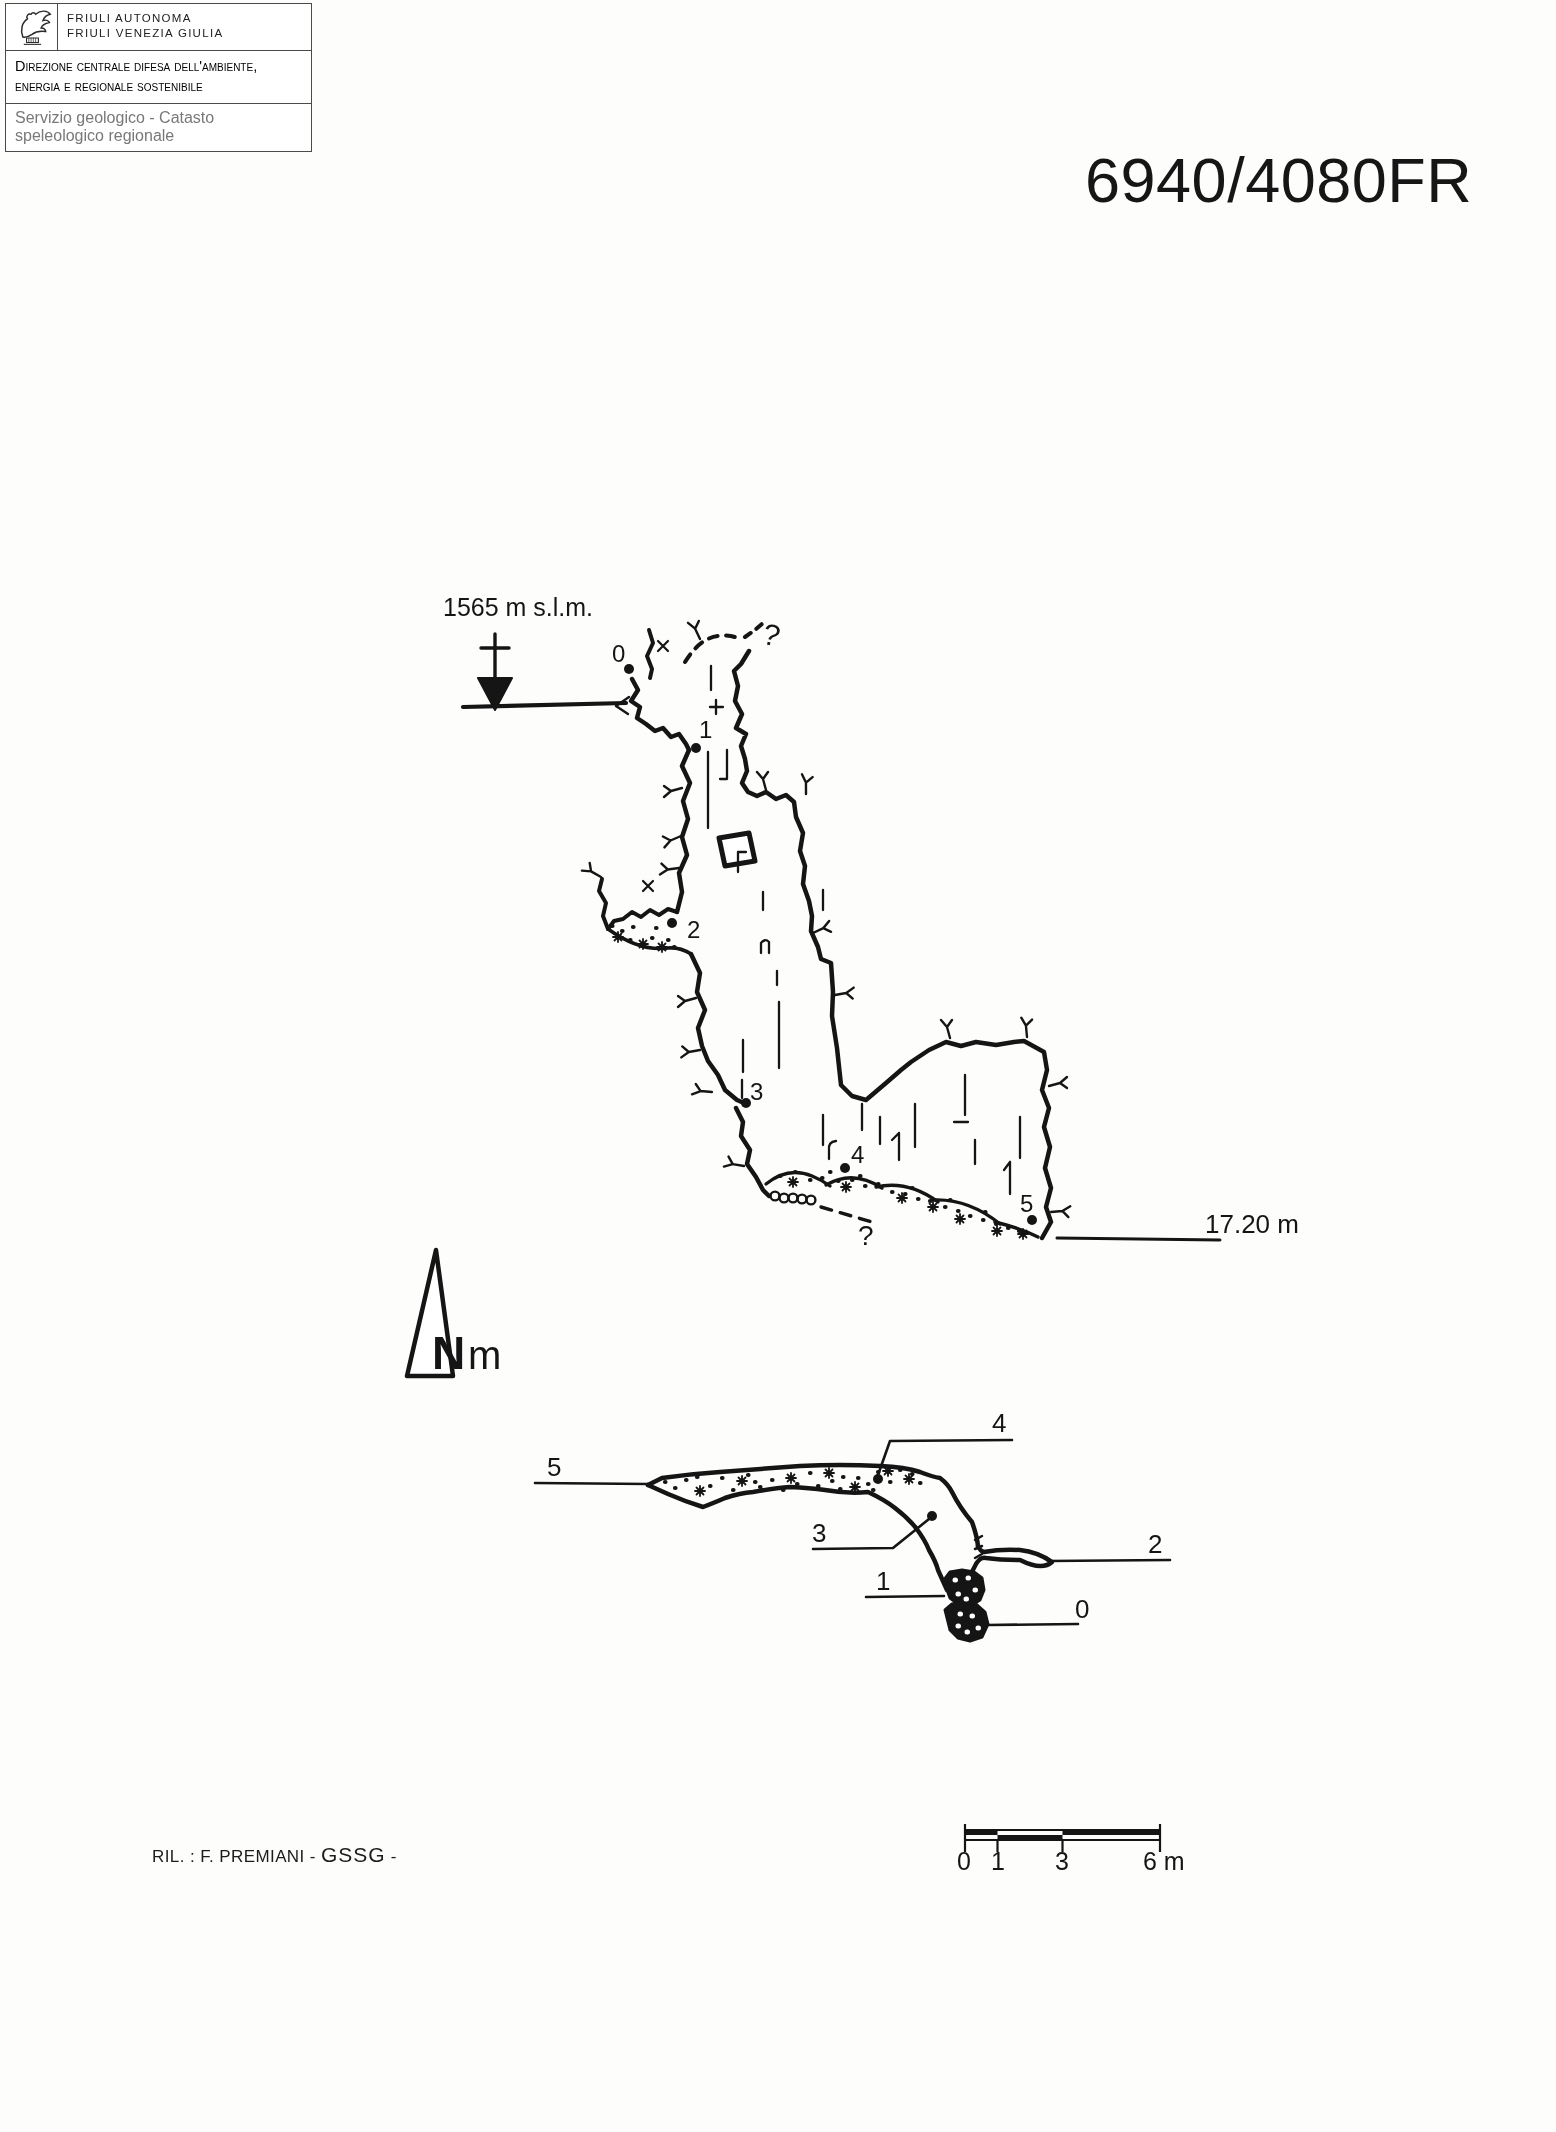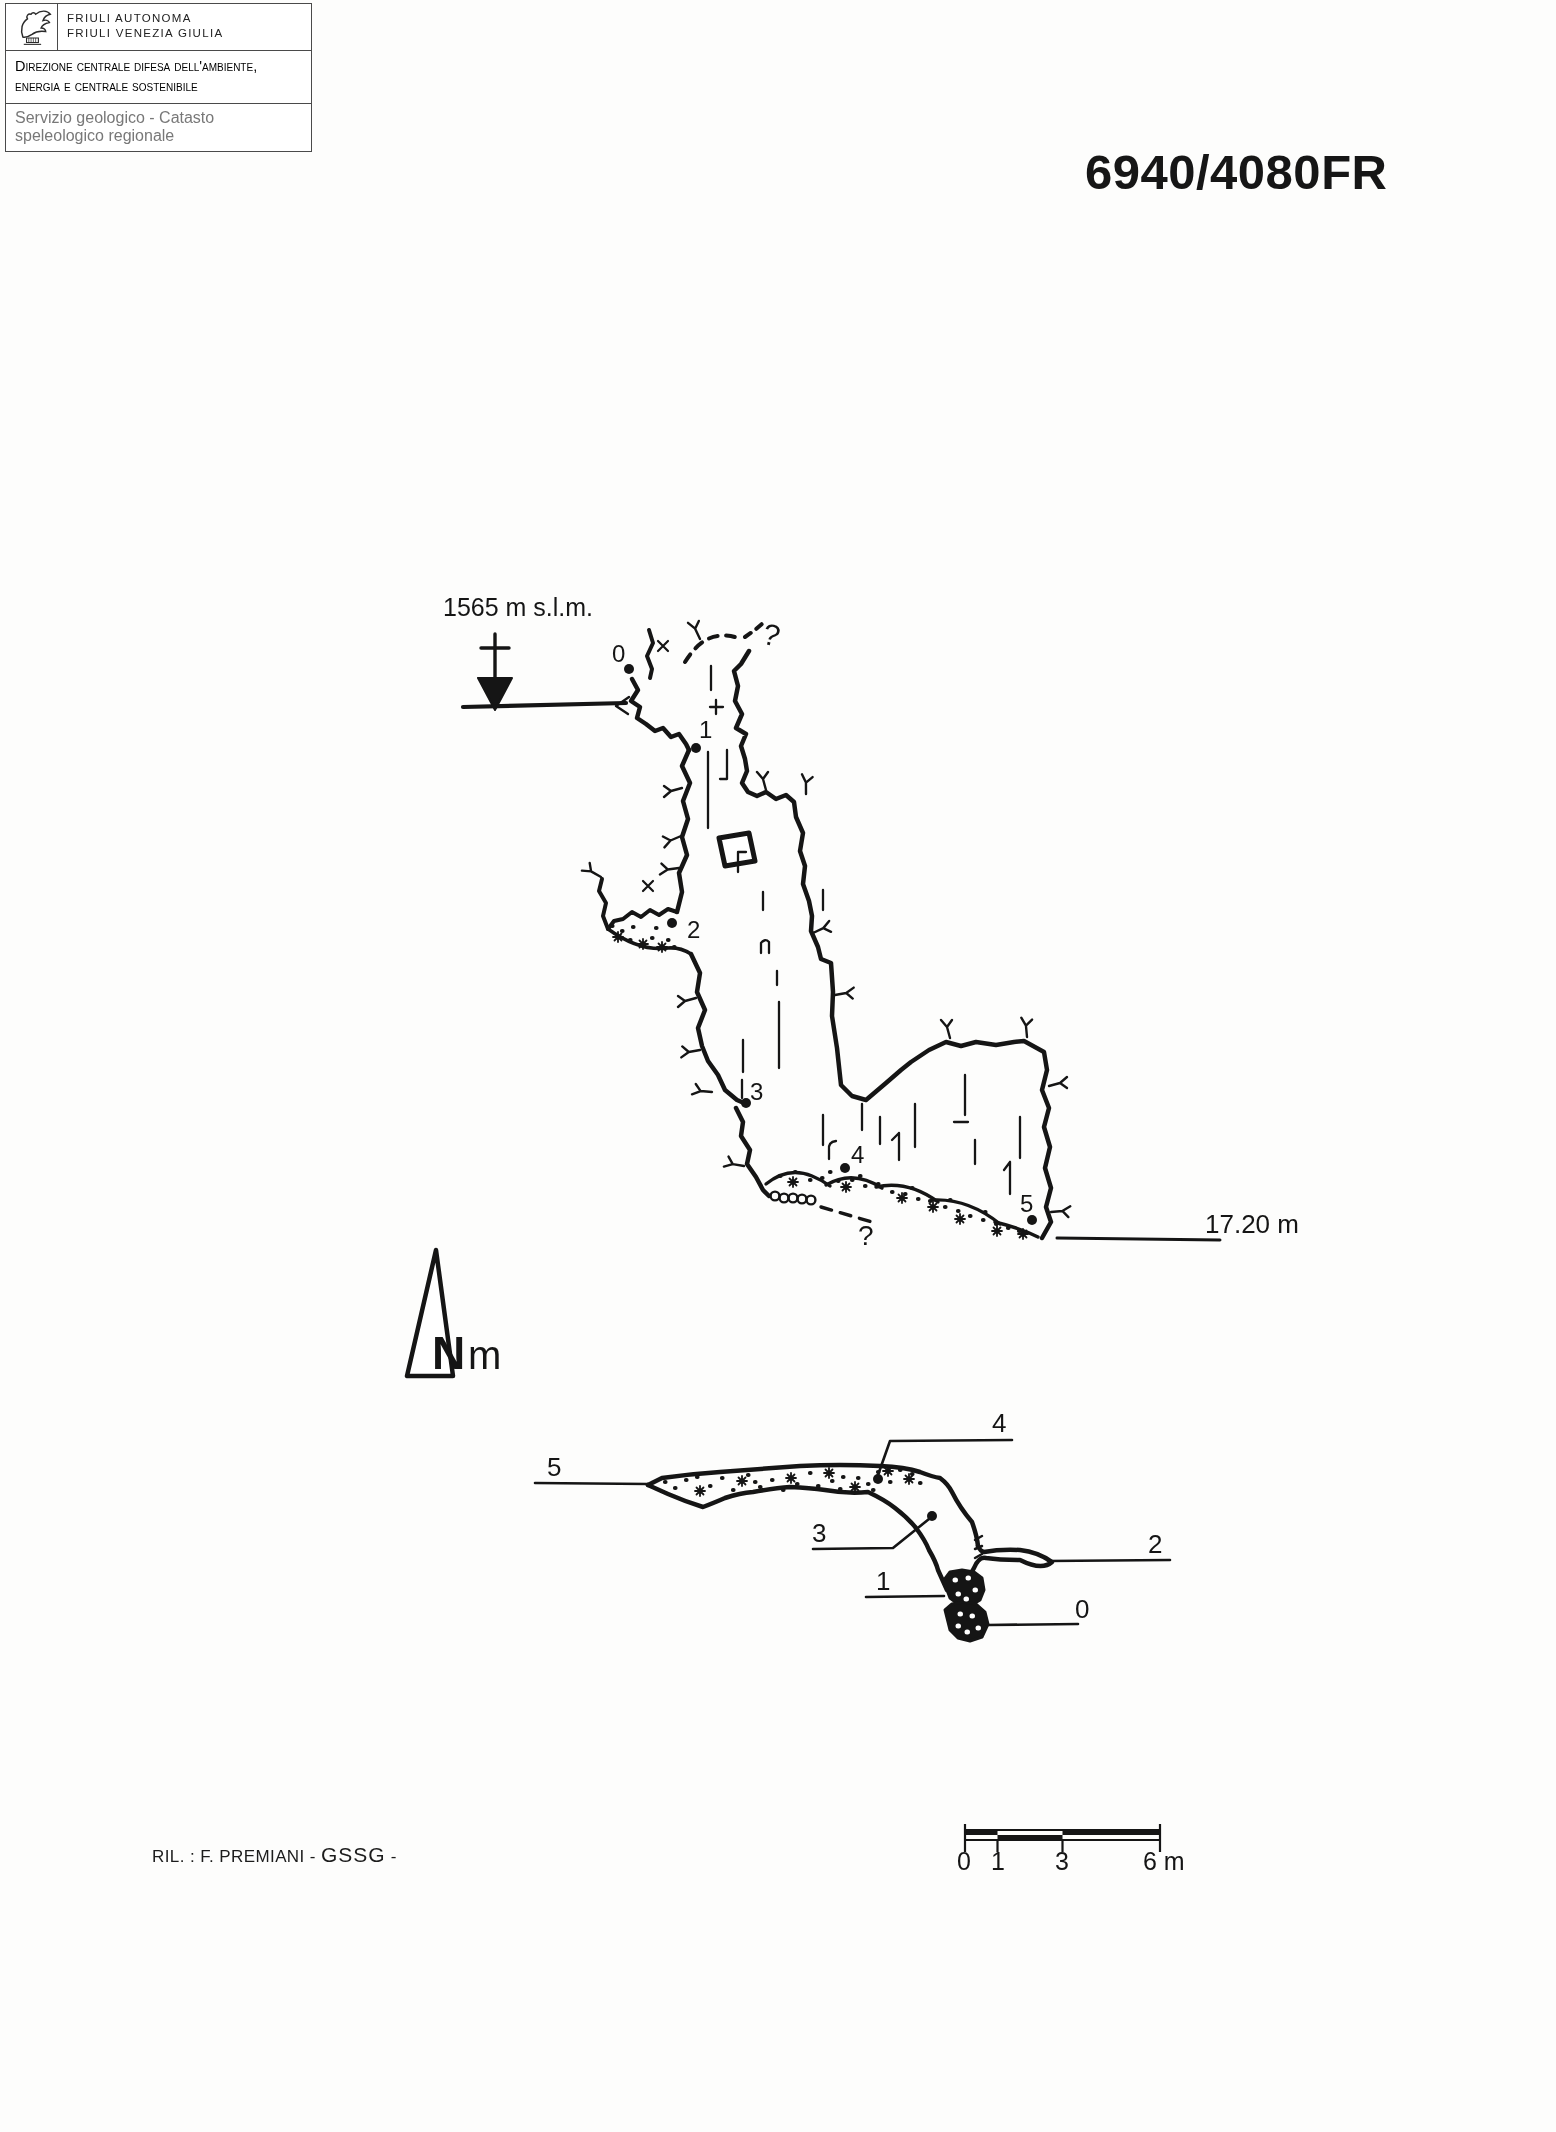--- a/index.html
+++ b/index.html
@@ -7,21 +7,21 @@
         font-family:"Liberation Sans",sans-serif;color:#1a1a1a;}
   
   .header-box{position:absolute;left:5px;top:3px;width:305px;border:1.5px solid #4a4a4a;background:#fff;}
   .hrow1{display:flex;border-bottom:1.4px solid #4a4a4a;height:46px;}
   .logo-cell{width:51px;border-right:1.4px solid #4a4a4a;display:flex;align-items:center;justify-content:center;}
   .agency-names{padding:7px 0 0 9px;font-size:11.5px;letter-spacing:1.3px;line-height:1.3;color:#222;}
   .hrow2{padding:6px 9px 7px;border-bottom:1.2px solid #4a4a4a;font-size:14.5px;line-height:1.35;
          font-variant:small-caps;color:#000000;}
   .hrow3{padding:5px 9px 6px;font-size:16px;color:#787878;}
   
-  .doc-title{position:absolute;left:1085px;top:144px;font-size:49px;font-weight:bold;
+  .doc-title{position:absolute;left:1085px;top:144px;font-size:63px;font-weight:normal;
              letter-spacing:0.5px;color:#161616;}
   
   .credit{position:absolute;left:152px;top:1843px;font-size:17px;color:#1c1c1c;letter-spacing:0.4px;}
   .credit .big{font-size:21px;letter-spacing:1px;}
   
   svg.drawing{position:absolute;left:0;top:0;}
   svg text{font-family:"Liberation Sans",sans-serif;fill:#151515;}
 </style>
 </head>
 <body>
@@ -40,21 +40,21 @@
           <path d="M14,40 h19" stroke="#2a2a2a" stroke-width="1.2"></path>
         </svg>
       </div>
       <div class="agency-names">
         <div>FRIULI AUTONOMA</div>
         <div>FRIULI VENEZIA GIULIA</div>
       </div>
     </div>
     <div class="hrow2">
       <div>Direzione centrale difesa dell'ambiente,</div>
-      <div>energia e centrale sostenibile</div>
+      <div>energia e regionale sostenibile</div>
     </div>
     <div class="hrow3">Servizio geologico - Catasto speleologico regionale</div>
   </div>
 
   <div class="doc-title">6940/4080FR</div>
 
   <svg class="drawing" width="1556" height="2132" viewBox="0 0 1556 2132">
     <defs>
       <path id="tickY" d="M0,0 L11,-3 M11,-3 L18,-9 M11,-3 L18,2"></path>
       <path id="ast" d="M-5,0 H5 M0,-5 V5 M-3.5,-3.5 L3.5,3.5 M-3.5,3.5 L3.5,-3.5"></path>

